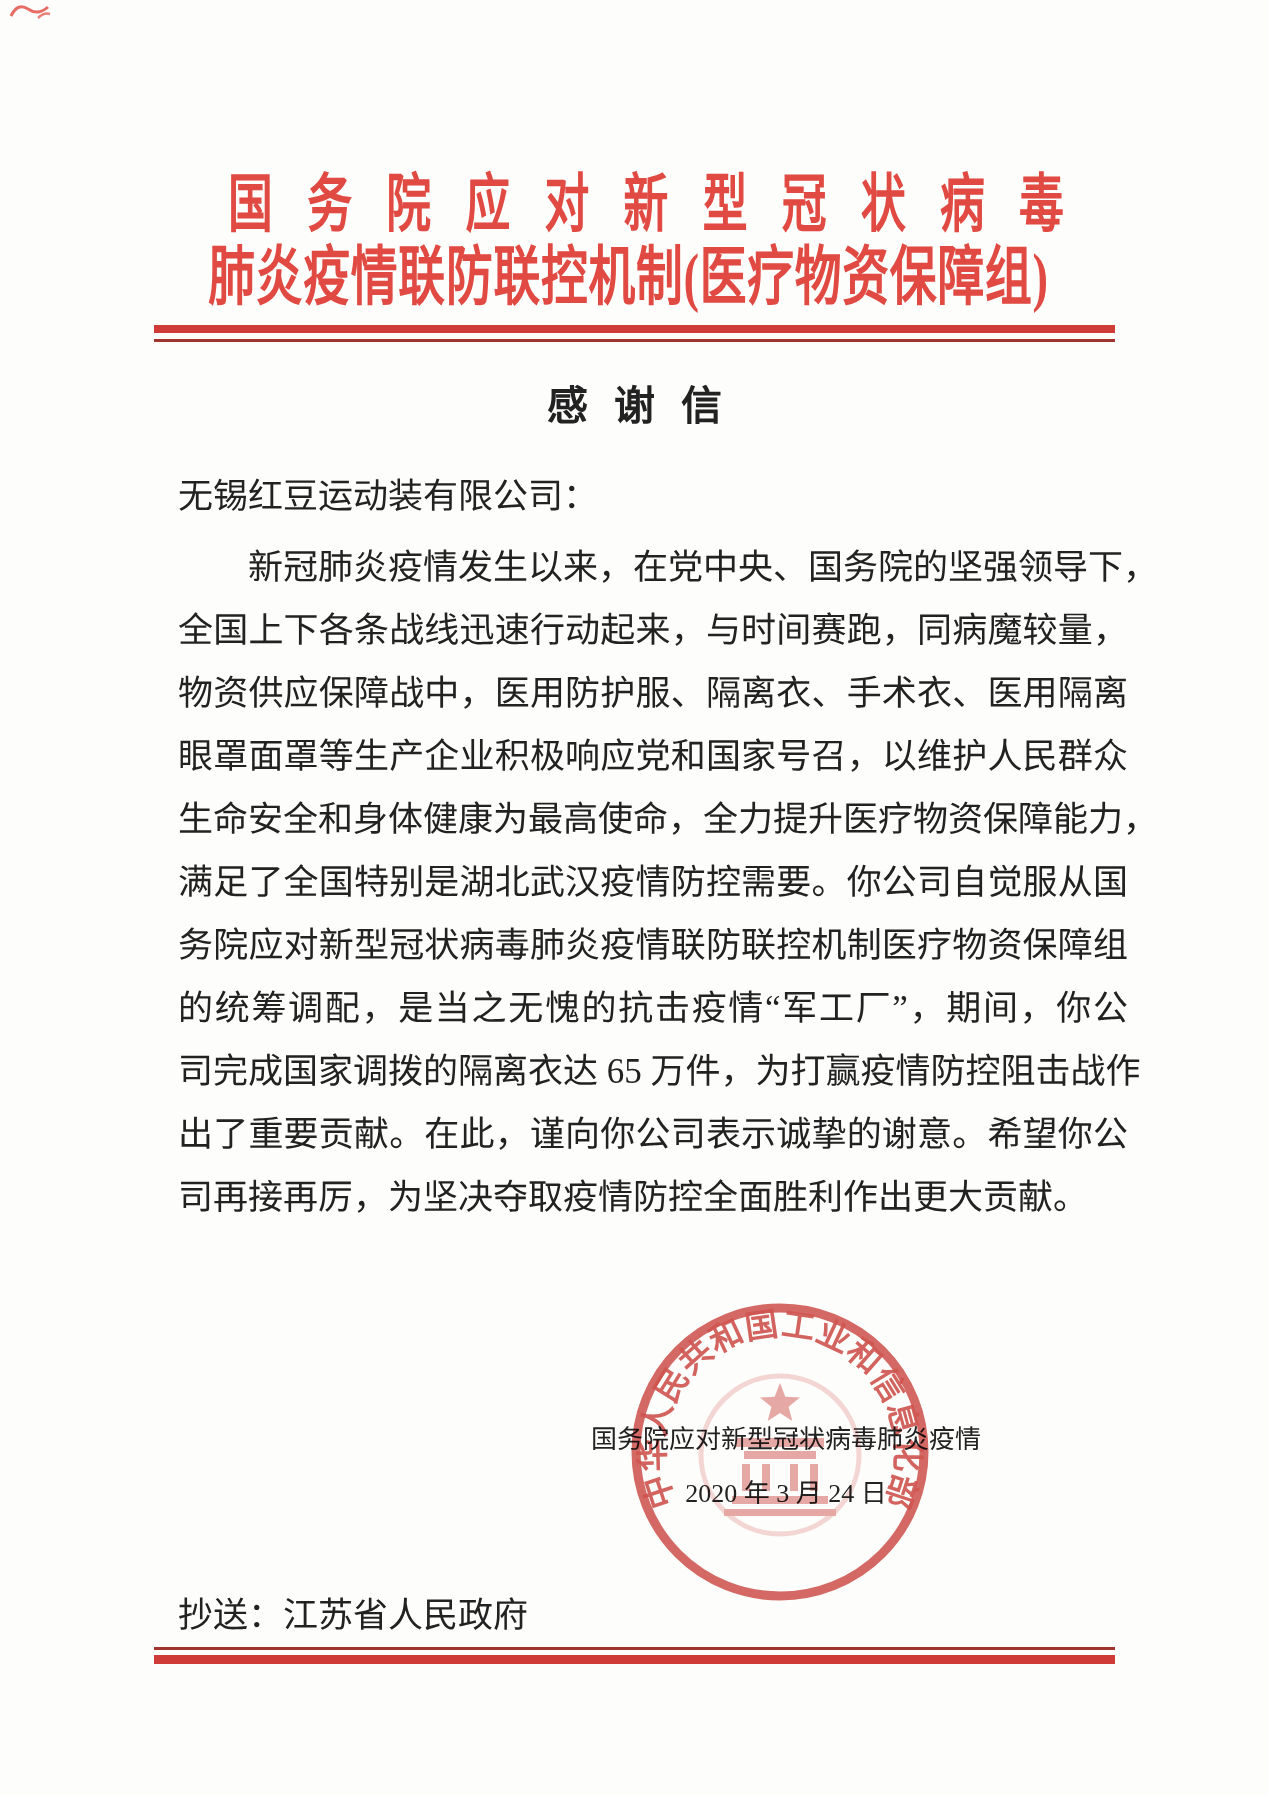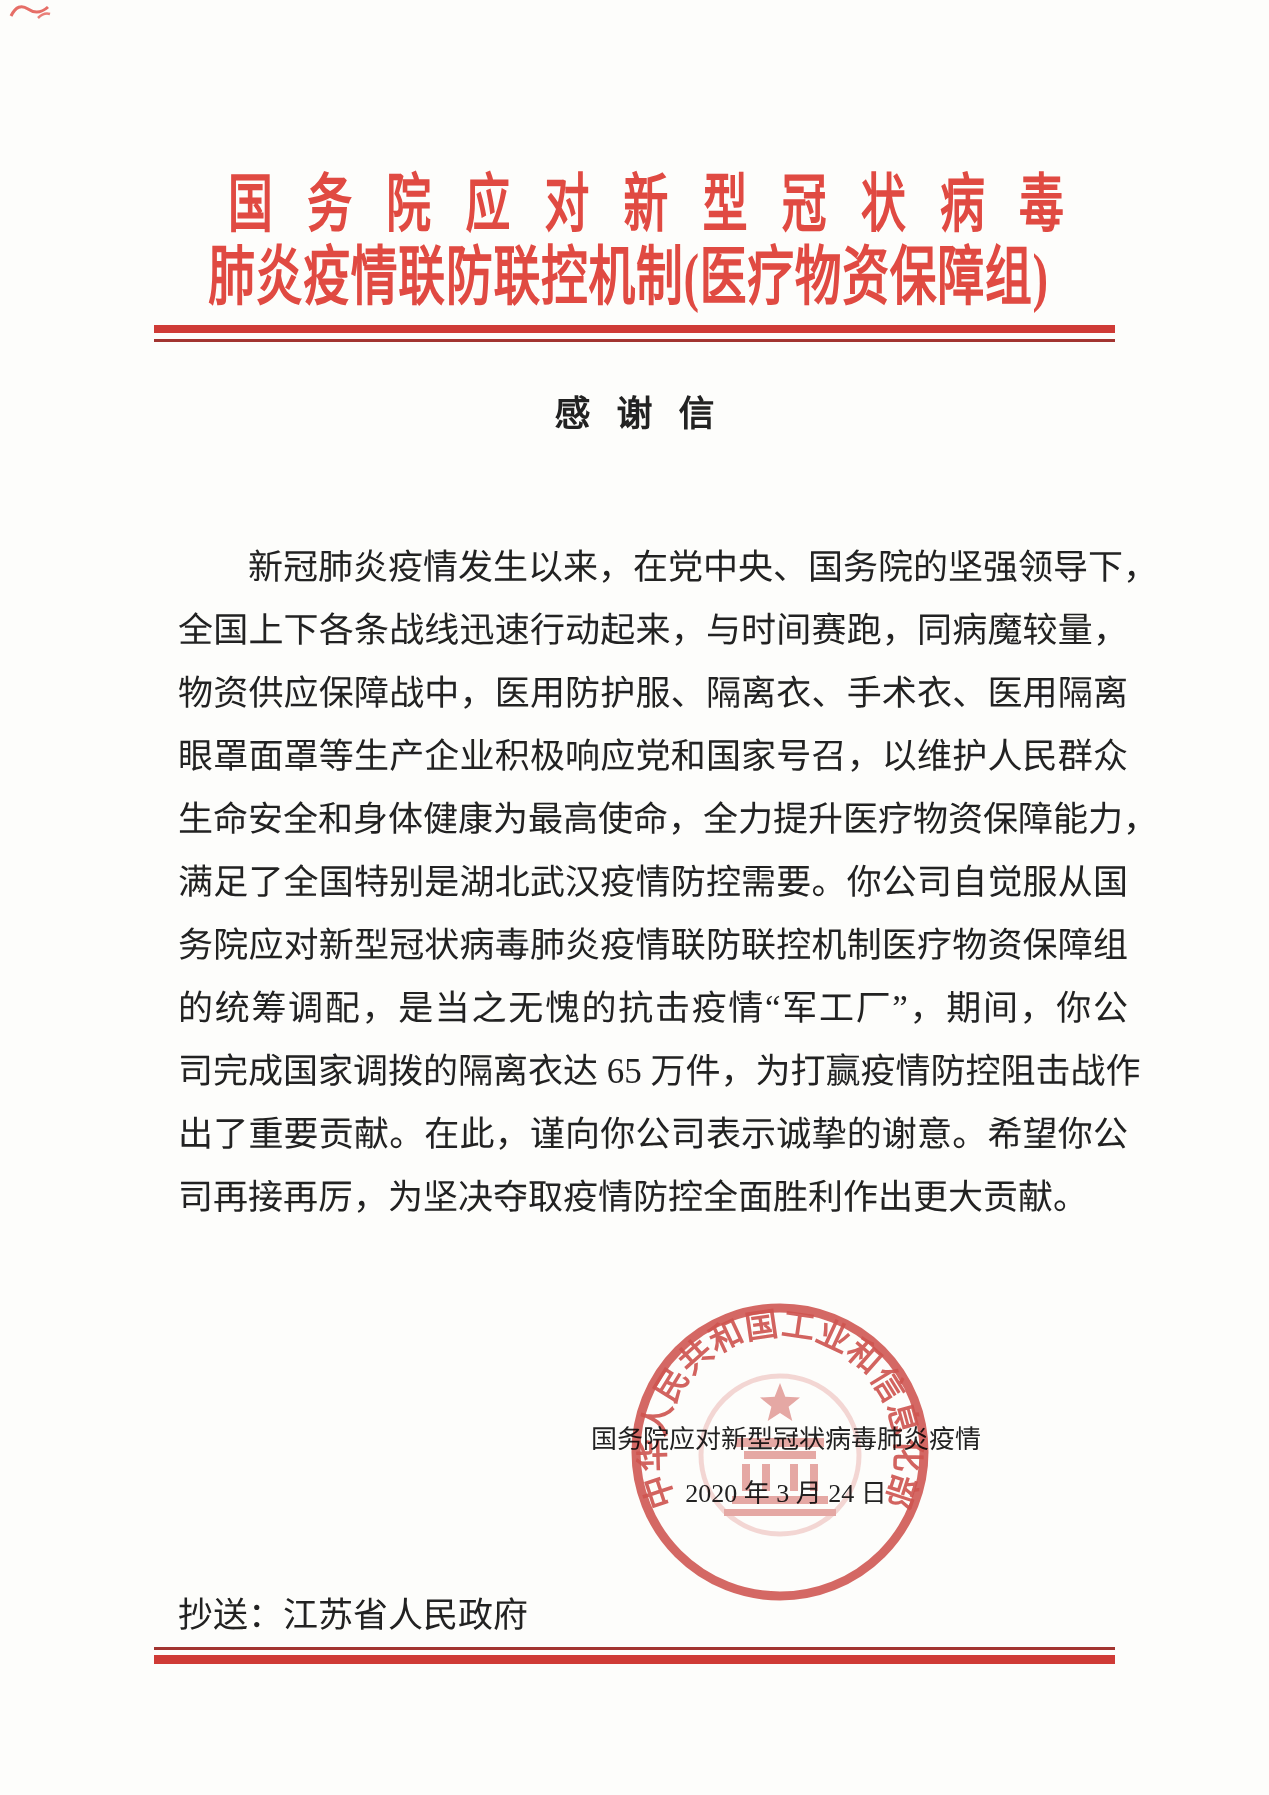--- a/index.html
+++ b/index.html
@@ -20,21 +20,21 @@
              transform:scaleX(0.72);transform-origin:50% 50%;}
   
   .rule{position:absolute;left:154px;width:961px;}
   .rule-top-thick{top:325px;height:8px;background:var(--rule-red,#cf3b36);}
   .rule-top-thin{top:339px;height:3px;background:var(--rule-dark-red,#a23430);}
   .rule-bottom-thin{top:1647px;height:3px;background:var(--rule-dark-red,#a23430);}
   .rule-bottom-thick{top:1655px;height:9px;background:var(--rule-red,#cf3b36);}
   
   .title{position:absolute;left:0;right:0;top:376px;height:60px;line-height:60px;
          margin:0;text-align:center;font-weight:bold;white-space:nowrap;}
-  .title span{display:inline-block;font-size:36px;letter-spacing:26px;padding-left:26px;margin-top:8px;}
+  .title span{display:inline-block;font-size:41px;letter-spacing:26px;padding-left:26px;}
   
   .salutation{position:absolute;left:178px;top:477px;font-size:35px;line-height:40px;}
   
   .body{position:absolute;left:178px;top:536px;width:950px;font-size:35px;line-height:63px;}
   .body-line{height:63px;text-align:justify;text-align-last:justify;white-space:nowrap;}
   .body-line.indent{text-indent:70px;}
   .body-line.para-end{text-align-last:left;}
   
   .signature{position:absolute;left:526px;top:1413px;width:520px;text-align:center;
              font-size:26px;line-height:54px;}
@@ -65,20 +65,21 @@
     <span>肺炎疫情联防联控机制(医疗物资保障组)</span>
   </div>
 
   <div class="rule rule-top-thick"></div>
   <div class="rule rule-top-thin"></div>
 
   <h1 class="title">
     <span>感谢信</span>
   </h1>
 
+  <div class="salutation">无锡红豆运动装有限公司：</div>
 
   <div class="body">
       <div class="body-line indent">新冠肺炎疫情发生以来，在党中央、国务院的坚强领导下，</div>
       <div class="body-line">全国上下各条战线迅速行动起来，与时间赛跑，同病魔较量，</div>
       <div class="body-line">物资供应保障战中，医用防护服、隔离衣、手术衣、医用隔离</div>
       <div class="body-line">眼罩面罩等生产企业积极响应党和国家号召，以维护人民群众</div>
       <div class="body-line">生命安全和身体健康为最高使命，全力提升医疗物资保障能力，</div>
       <div class="body-line">满足了全国特别是湖北武汉疫情防控需要。你公司自觉服从国</div>
       <div class="body-line">务院应对新型冠状病毒肺炎疫情联防联控机制医疗物资保障组</div>
       <div class="body-line">的统筹调配，是当之无愧的抗击疫情“军工厂”，期间，你公</div>

